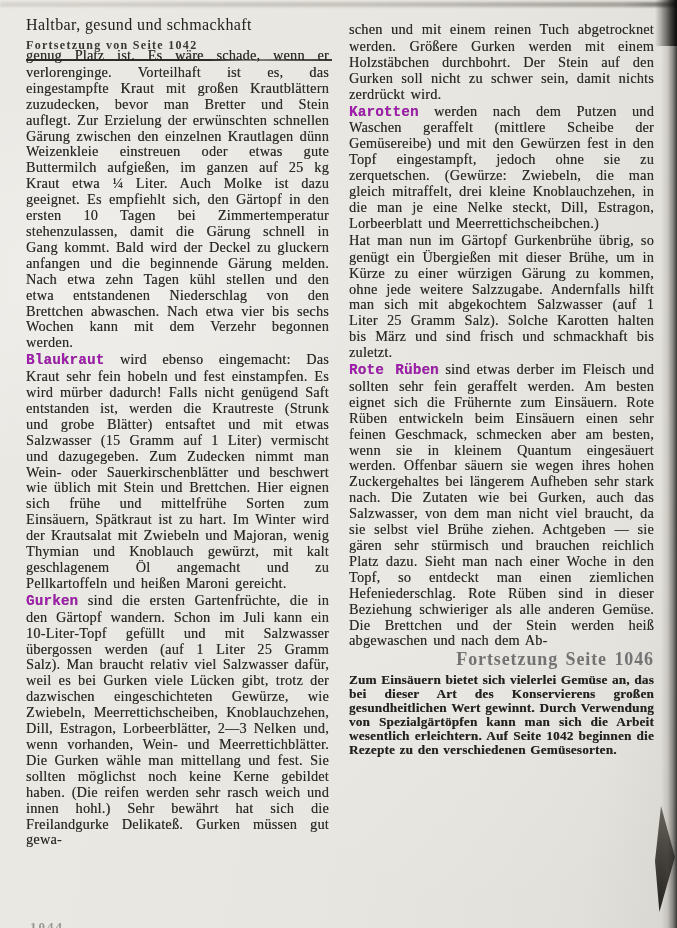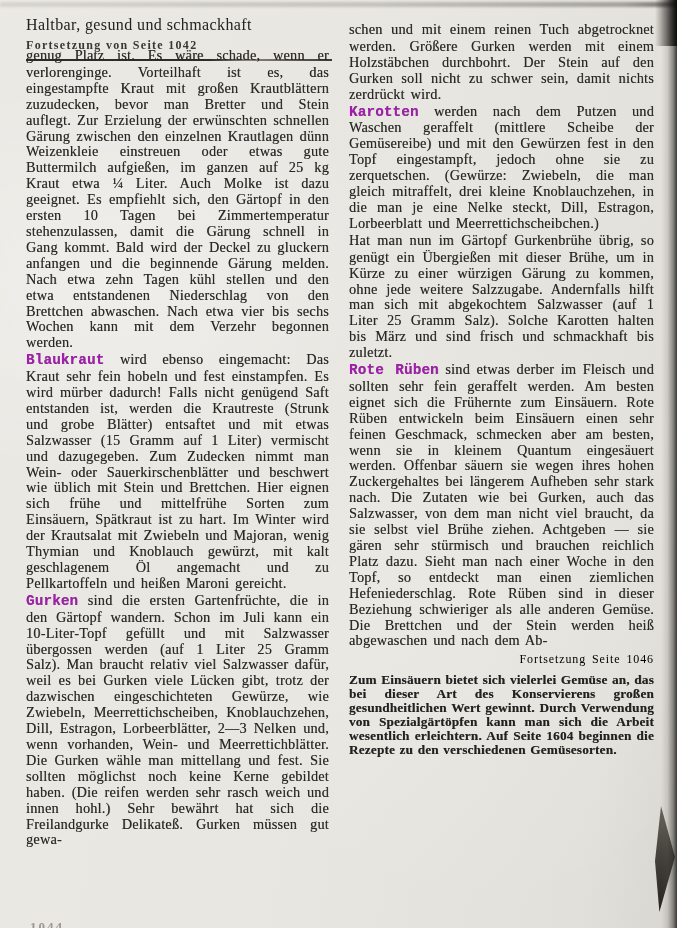--- a/index.html
+++ b/index.html
@@ -41,22 +41,22 @@
     position:absolute; text-align:justify;
     font-size:14.2px; line-height:15.9px;
     letter-spacing:0.25px; word-spacing:2px;
   }
   .col-left  { left:26px;  top:48px; width:303px; }
   .col-right { left:349px; top:22px; width:305px; }
   .para { margin:0 0 1px 0; text-shadow:0.3px 0 0 rgba(42,40,37,0.55); }
   .para b { color:#a21caf; letter-spacing:0.2px;font-family:Liberation Mono, monospace; }
 
   .cont-note {
-    text-align:right; font-weight:normal; font-size:12px;
-    letter-spacing:0.9px; line-height:14px; margin:3px 0 0 0; color:#000000;
+    text-align:right; font-weight:bold; font-size:18px;
+    letter-spacing:0.9px; line-height:14px; margin:3px 0 0 0; color:#737373;
   }
   .summary {
     font-weight:bold; font-size:13.2px; line-height:14px;
     letter-spacing:0.2px; word-spacing:1px; text-align:justify;
     margin:7px 0 0 0; color:#222120;
     text-shadow:0.3px 0 0 rgba(34,33,32,0.5);
   }
   .next-arrow {
     position:absolute; left:655px; top:806px; width:20px; height:106px;
     background:linear-gradient(165deg, #6a665f 0%, #45423d 45%, #23211e 100%);
@@ -84,21 +84,21 @@
   <p class="para"><b>Blaukraut</b><span> wird ebenso eingemacht: Das Kraut sehr fein hobeln und fest einstampfen. Es wird mürber dadurch! Falls nicht genügend Saft entstanden ist, werden die Krautreste (Strunk und grobe Blätter) entsaftet und mit etwas Salzwasser (15 Gramm auf 1 Liter) vermischt und dazugegeben. Zum Zudecken nimmt man Wein- oder Sauerkirschenblätter und beschwert wie üblich mit Stein und Brettchen. Hier eignen sich frühe und mittelfrühe Sorten zum Einsäuern, Spätkraut ist zu hart. Im Winter wird der Krautsalat mit Zwiebeln und Majoran, wenig Thymian und Knoblauch gewürzt, mit kalt geschlagenem Öl angemacht und zu Pellkartoffeln und heißen Maroni gereicht.</span></p>
   <p class="para"><b>Gurken</b><span> sind die ersten Gartenfrüchte, die in den Gärtopf wandern. Schon im Juli kann ein 10-Liter-Topf gefüllt und mit Salzwasser übergossen werden (auf 1 Liter 25 Gramm Salz). Man braucht relativ viel Salzwasser dafür, weil es bei Gurken viele Lücken gibt, trotz der dazwischen eingeschichteten Gewürze, wie Zwiebeln, Meerrettichscheiben, Knoblauchzehen, Dill, Estragon, Lorbeerblätter, 2—3 Nelken und, wenn vorhanden, Wein- und Meerrettichblätter. Die Gurken wähle man mittellang und fest. Sie sollten möglichst noch keine Kerne gebildet haben. (Die reifen werden sehr rasch weich und innen hohl.) Sehr bewährt hat sich die Freilandgurke Delikateß. Gurken müssen gut gewa-</span></p>
 </div>
 
 <div class="col col-right">
   <p class="para"><b></b><span>schen und mit einem reinen Tuch abgetrocknet werden. Größere Gurken werden mit einem Holzstäbchen durchbohrt. Der Stein auf den Gurken soll nicht zu schwer sein, damit nichts zerdrückt wird.</span></p>
   <p class="para"><b>Karotten</b><span> werden nach dem Putzen und Waschen geraffelt (mittlere Scheibe der Gemüsereibe) und mit den Gewürzen fest in den Topf eingestampft, jedoch ohne sie zu zerquetschen. (Gewürze: Zwiebeln, die man gleich mitraffelt, drei kleine Knoblauchzehen, in die man je eine Nelke steckt, Dill, Estragon, Lorbeerblatt und Meerrettichscheibchen.)</span></p>
   <p class="para"><b></b><span>Hat man nun im Gärtopf Gurkenbrühe übrig, so genügt ein Übergießen mit dieser Brühe, um in Kürze zu einer würzigen Gärung zu kommen, ohne jede weitere Salzzugabe. Andernfalls hilft man sich mit abgekochtem Salzwasser (auf 1 Liter 25 Gramm Salz). Solche Karotten halten bis März und sind frisch und schmackhaft bis zuletzt.</span></p>
   <p class="para"><b>Rote Rüben</b><span> sind etwas derber im Fleisch und sollten sehr fein geraffelt werden. Am besten eignet sich die Frühernte zum Einsäuern. Rote Rüben entwickeln beim Einsäuern einen sehr feinen Geschmack, schmecken aber am besten, wenn sie in kleinem Quantum eingesäuert werden. Offenbar säuern sie wegen ihres hohen Zuckergehaltes bei längerem Aufheben sehr stark nach. Die Zutaten wie bei Gurken, auch das Salzwasser, von dem man nicht viel braucht, da sie selbst viel Brühe ziehen. Achtgeben — sie gären sehr stürmisch und brauchen reichlich Platz dazu. Sieht man nach einer Woche in den Topf, so entdeckt man einen ziemlichen Hefeniederschlag. Rote Rüben sind in dieser Beziehung schwieriger als alle anderen Gemüse. Die Brettchen und der Stein werden heiß abgewaschen und nach dem Ab-</span></p>
   <div class="cont-note">Fortsetzung Seite 1046</div>
-  <p class="summary">Zum Einsäuern bietet sich vielerlei Gemüse an, das bei dieser Art des Konservierens großen gesundheitlichen Wert gewinnt. Durch Verwendung von Spezialgärtöpfen kann man sich die Arbeit wesentlich erleichtern. Auf Seite 1604 beginnen die Rezepte zu den verschiedenen Gemüsesorten.</p>
+  <p class="summary">Zum Einsäuern bietet sich vielerlei Gemüse an, das bei dieser Art des Konservierens großen gesundheitlichen Wert gewinnt. Durch Verwendung von Spezialgärtöpfen kann man sich die Arbeit wesentlich erleichtern. Auf Seite 1042 beginnen die Rezepte zu den verschiedenen Gemüsesorten.</p>
 </div>
 
 <div class="next-arrow"></div>
 
 <div class="page-num">1044</div>
 
 <div class="edge-top"></div>
 <div class="edge-right"></div>
 <div class="edge-right-top"></div>
 

